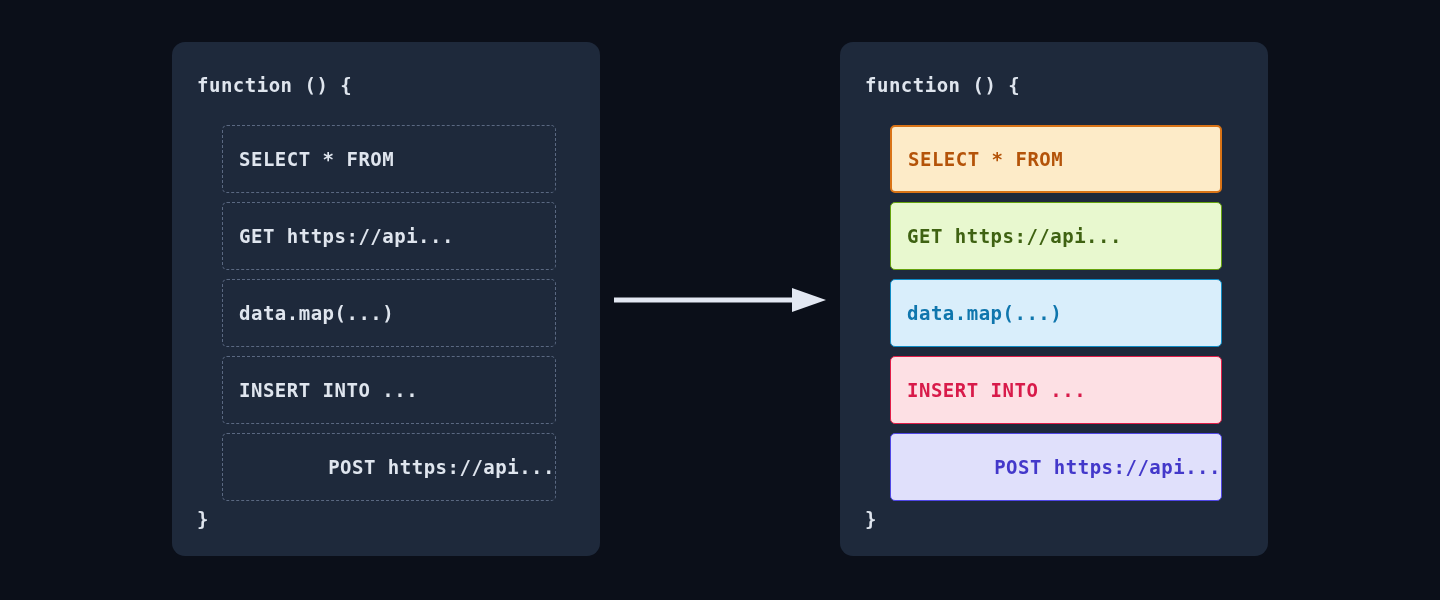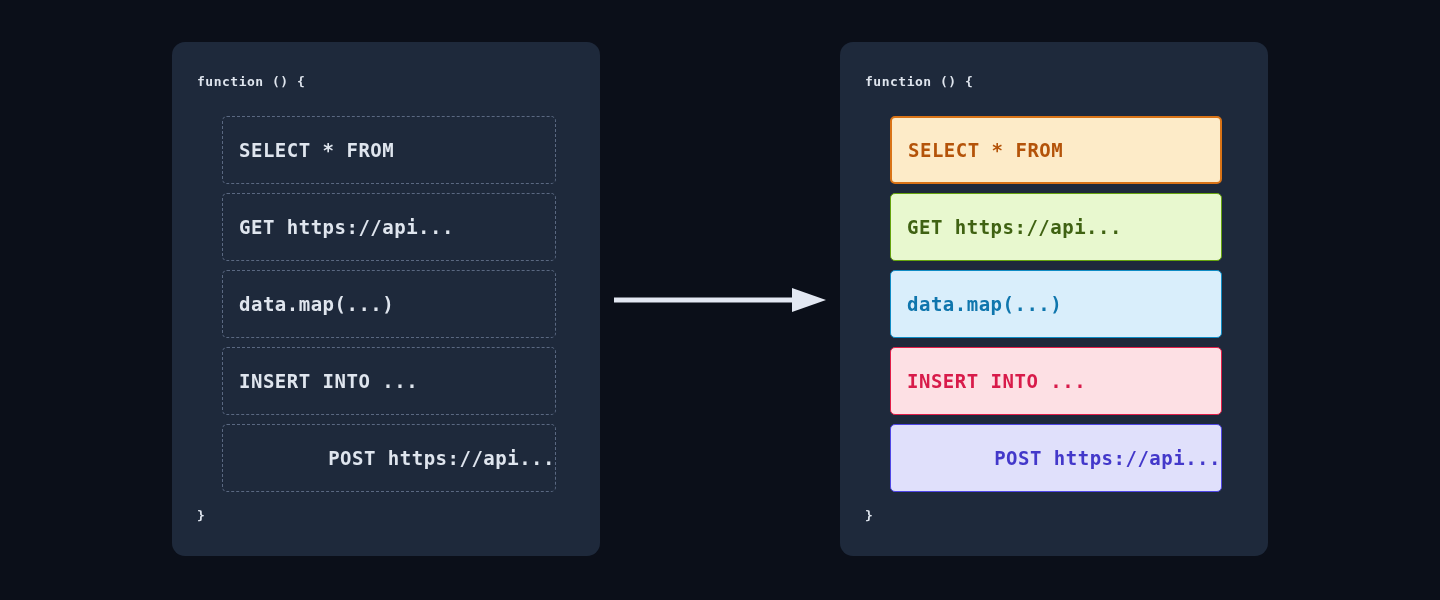--- a/index.html
+++ b/index.html
@@ -39,33 +39,33 @@
     top: 42px;
     width: 428px;
     height: 514px;
   }
 
   .code-head,
   .code-foot {
     position: absolute;
     left: 25px;
     color: #dfe5ee;
-    font-size: 13px;
+    font-size: 19px;
     font-weight: bold;
     letter-spacing: 0.5px;
     white-space: pre;
   }
   .code-head { top: 32px; }
   .code-foot { top: 466px; }
 
   
   .rows {
     position: absolute;
     left: 50px;
-    top: 74px;
+    top: 83px;
     width: 334px;
   }
   .rows.rows-after {
     left: 50px;
     width: 332px;
   }
 
   .row {
     box-sizing: border-box;
     height: 68px;

